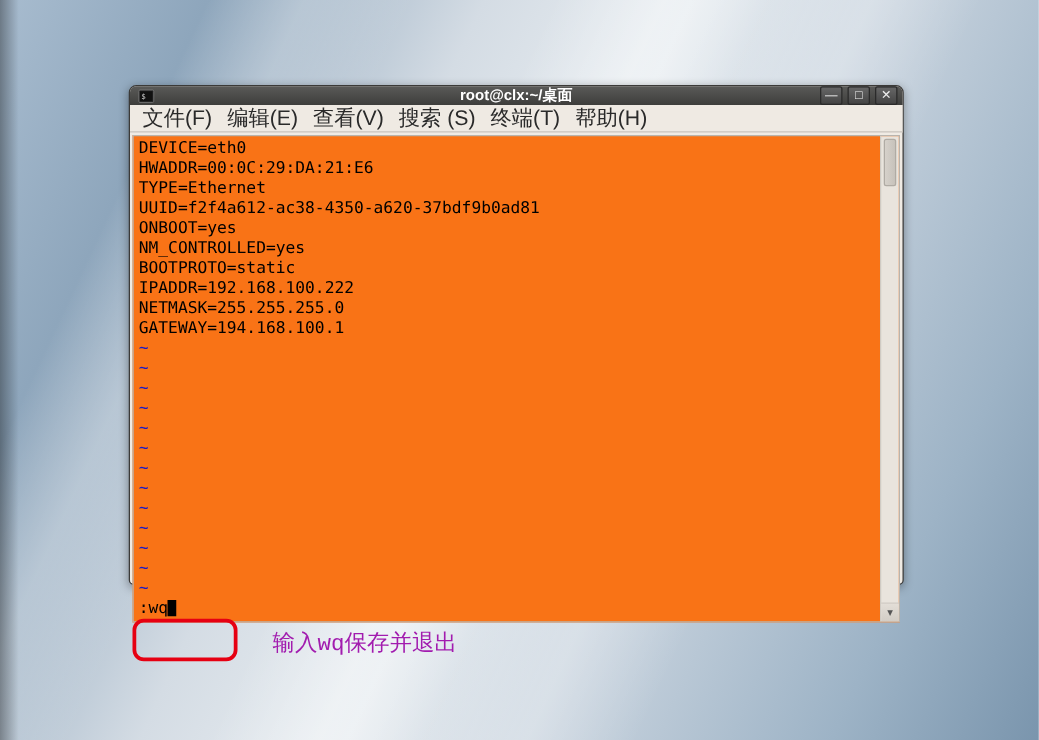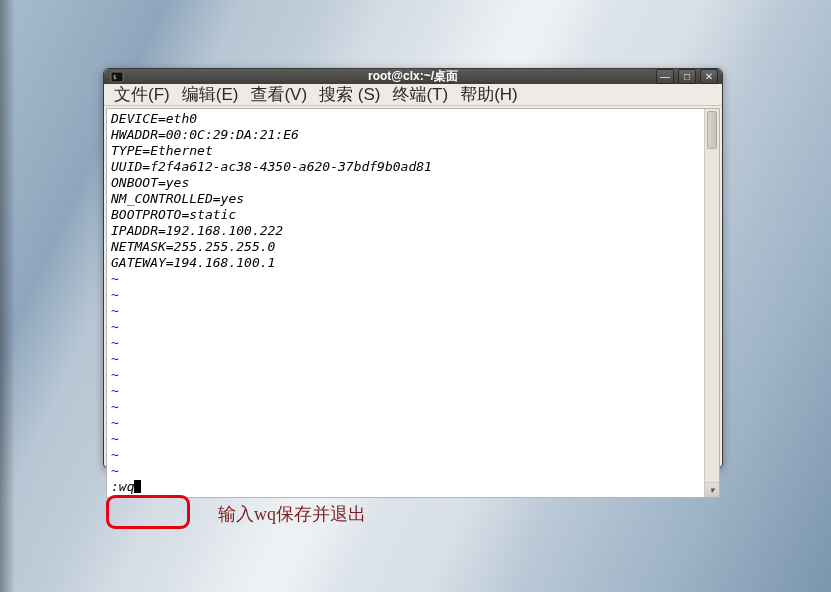--- a/index.html
+++ b/index.html
@@ -94,27 +94,26 @@
     font-size: 17px;
     color: #2a2a2a;
   }
   .menubar .menu-item {
     padding: 2px 6px;
     cursor: pointer;
   }
 
   .terminal-area {
     flex: 1;
-    background: #ffffff;
+    background: #f97316;
     margin: 2px;
     margin-bottom: 3px;
     border: 1px solid #b9b4ad;
     position: relative;
     display: flex;
-    font-style: italic;
   }
   .terminal-content {
     flex: 1;
     padding: 2px 4px;
     font-family: "DejaVu Sans Mono","Courier New",monospace;
     font-size: 13px;
     line-height: 16px;
     color: #000;
     white-space: pre;
     overflow: hidden;
@@ -164,22 +163,22 @@
     border: 3px solid #e60012;
     border-radius: 9px;
     pointer-events: none;
     z-index: 30;
   }
   .annotation-text {
     position: absolute;
     left: 218px;
     top: 502px;
     font-size: 18px;
-    color: #7f1d1d;
-    font-family: Liberation Serif, serif;
+    color: #a21caf;
+    font-family: Liberation Mono, monospace;
     z-index: 30;
     pointer-events: none;
   }
 </style>
 </head>
 <body>
 
 <div class="window">
   <div class="titlebar">
     <span class="appicon">

